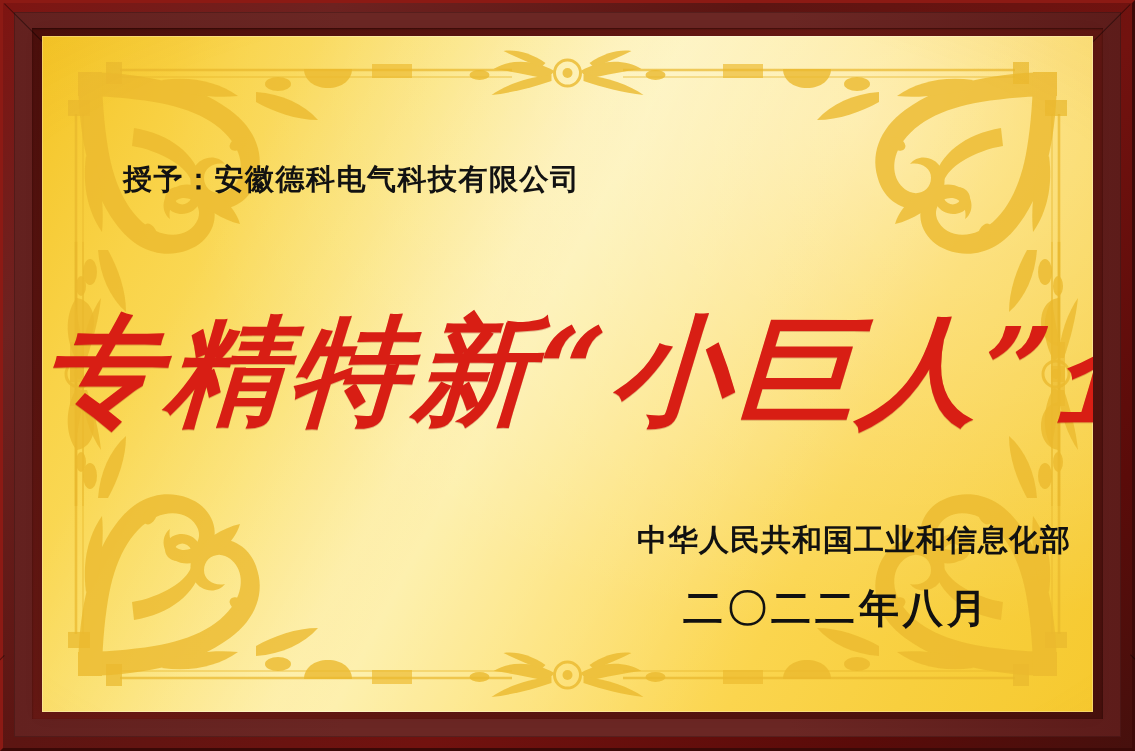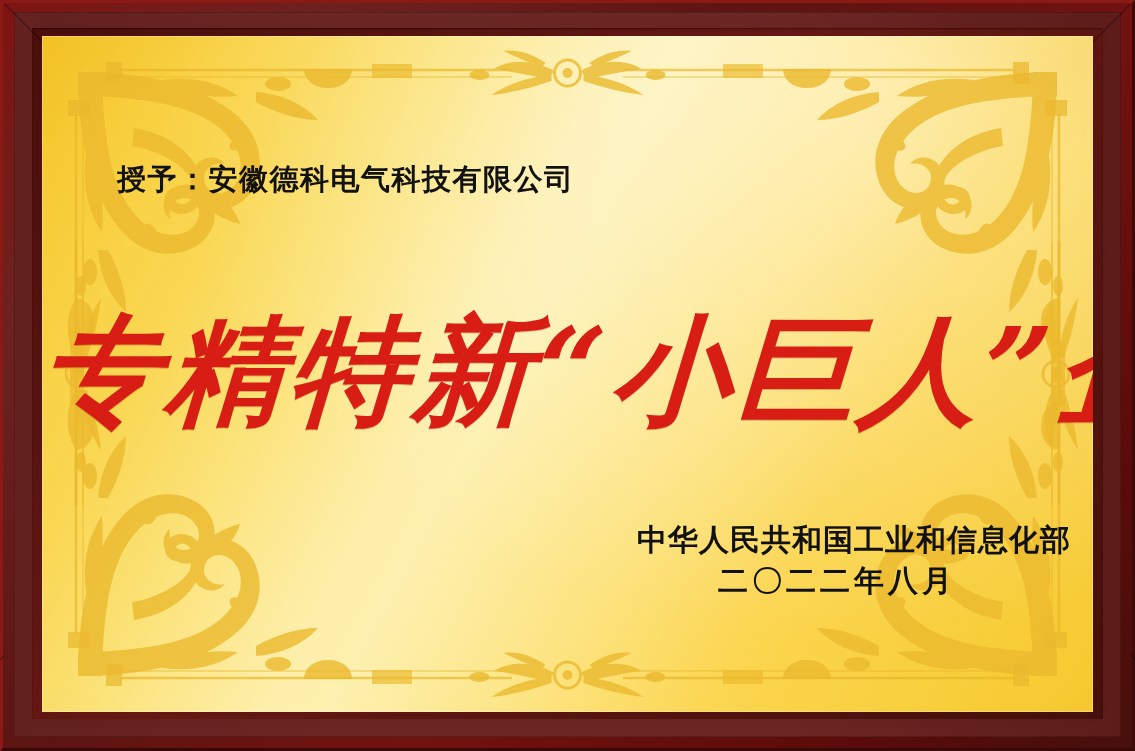--- a/index.html
+++ b/index.html
@@ -85,21 +85,21 @@
   }
 
   
   .ornament-layer{position:absolute;inset:0;pointer-events:none;}
   .ornament-layer svg{width:100%;height:100%;display:block;}
 
   
   .content{position:absolute;inset:0;}
 
   .awardee{
-    position:absolute;left:75px;top:124px;
+    position:absolute;left:81px;top:124px;
     font-size:29px;font-weight:bold;color:#121212;
     letter-spacing:1.5px;white-space:nowrap;
     font-family:"DejaVu Sans","Liberation Sans",sans-serif;
   }
 
   .title{
     position:absolute;left:0;right:0;top:276px;
     text-align:center;white-space:nowrap;
     font-size:118px;line-height:1;font-weight:bold;
     color:#d81e14;
@@ -113,21 +113,22 @@
   .footer{
     position:absolute;right:56px;top:484px;
     text-align:center;width:400px;
   }
   .issuer{
     font-size:30px;font-weight:bold;color:#111;
     letter-spacing:1px;white-space:nowrap;
     font-family:"DejaVu Sans","Liberation Sans",sans-serif;
   }
   .issue-date{
-    font-size:30px;font-weight:bold;color:#111;
+    margin-top:20px;
+    font-size:40px;font-weight:bold;color:#111;
     letter-spacing:4px;white-space:nowrap;
     font-family:"DejaVu Sans","Liberation Sans",sans-serif;
   }
 </style>
 </head>
 <body>
 
 <div class="plaque">
 
   <div class="frame-outer-bevel"></div>

